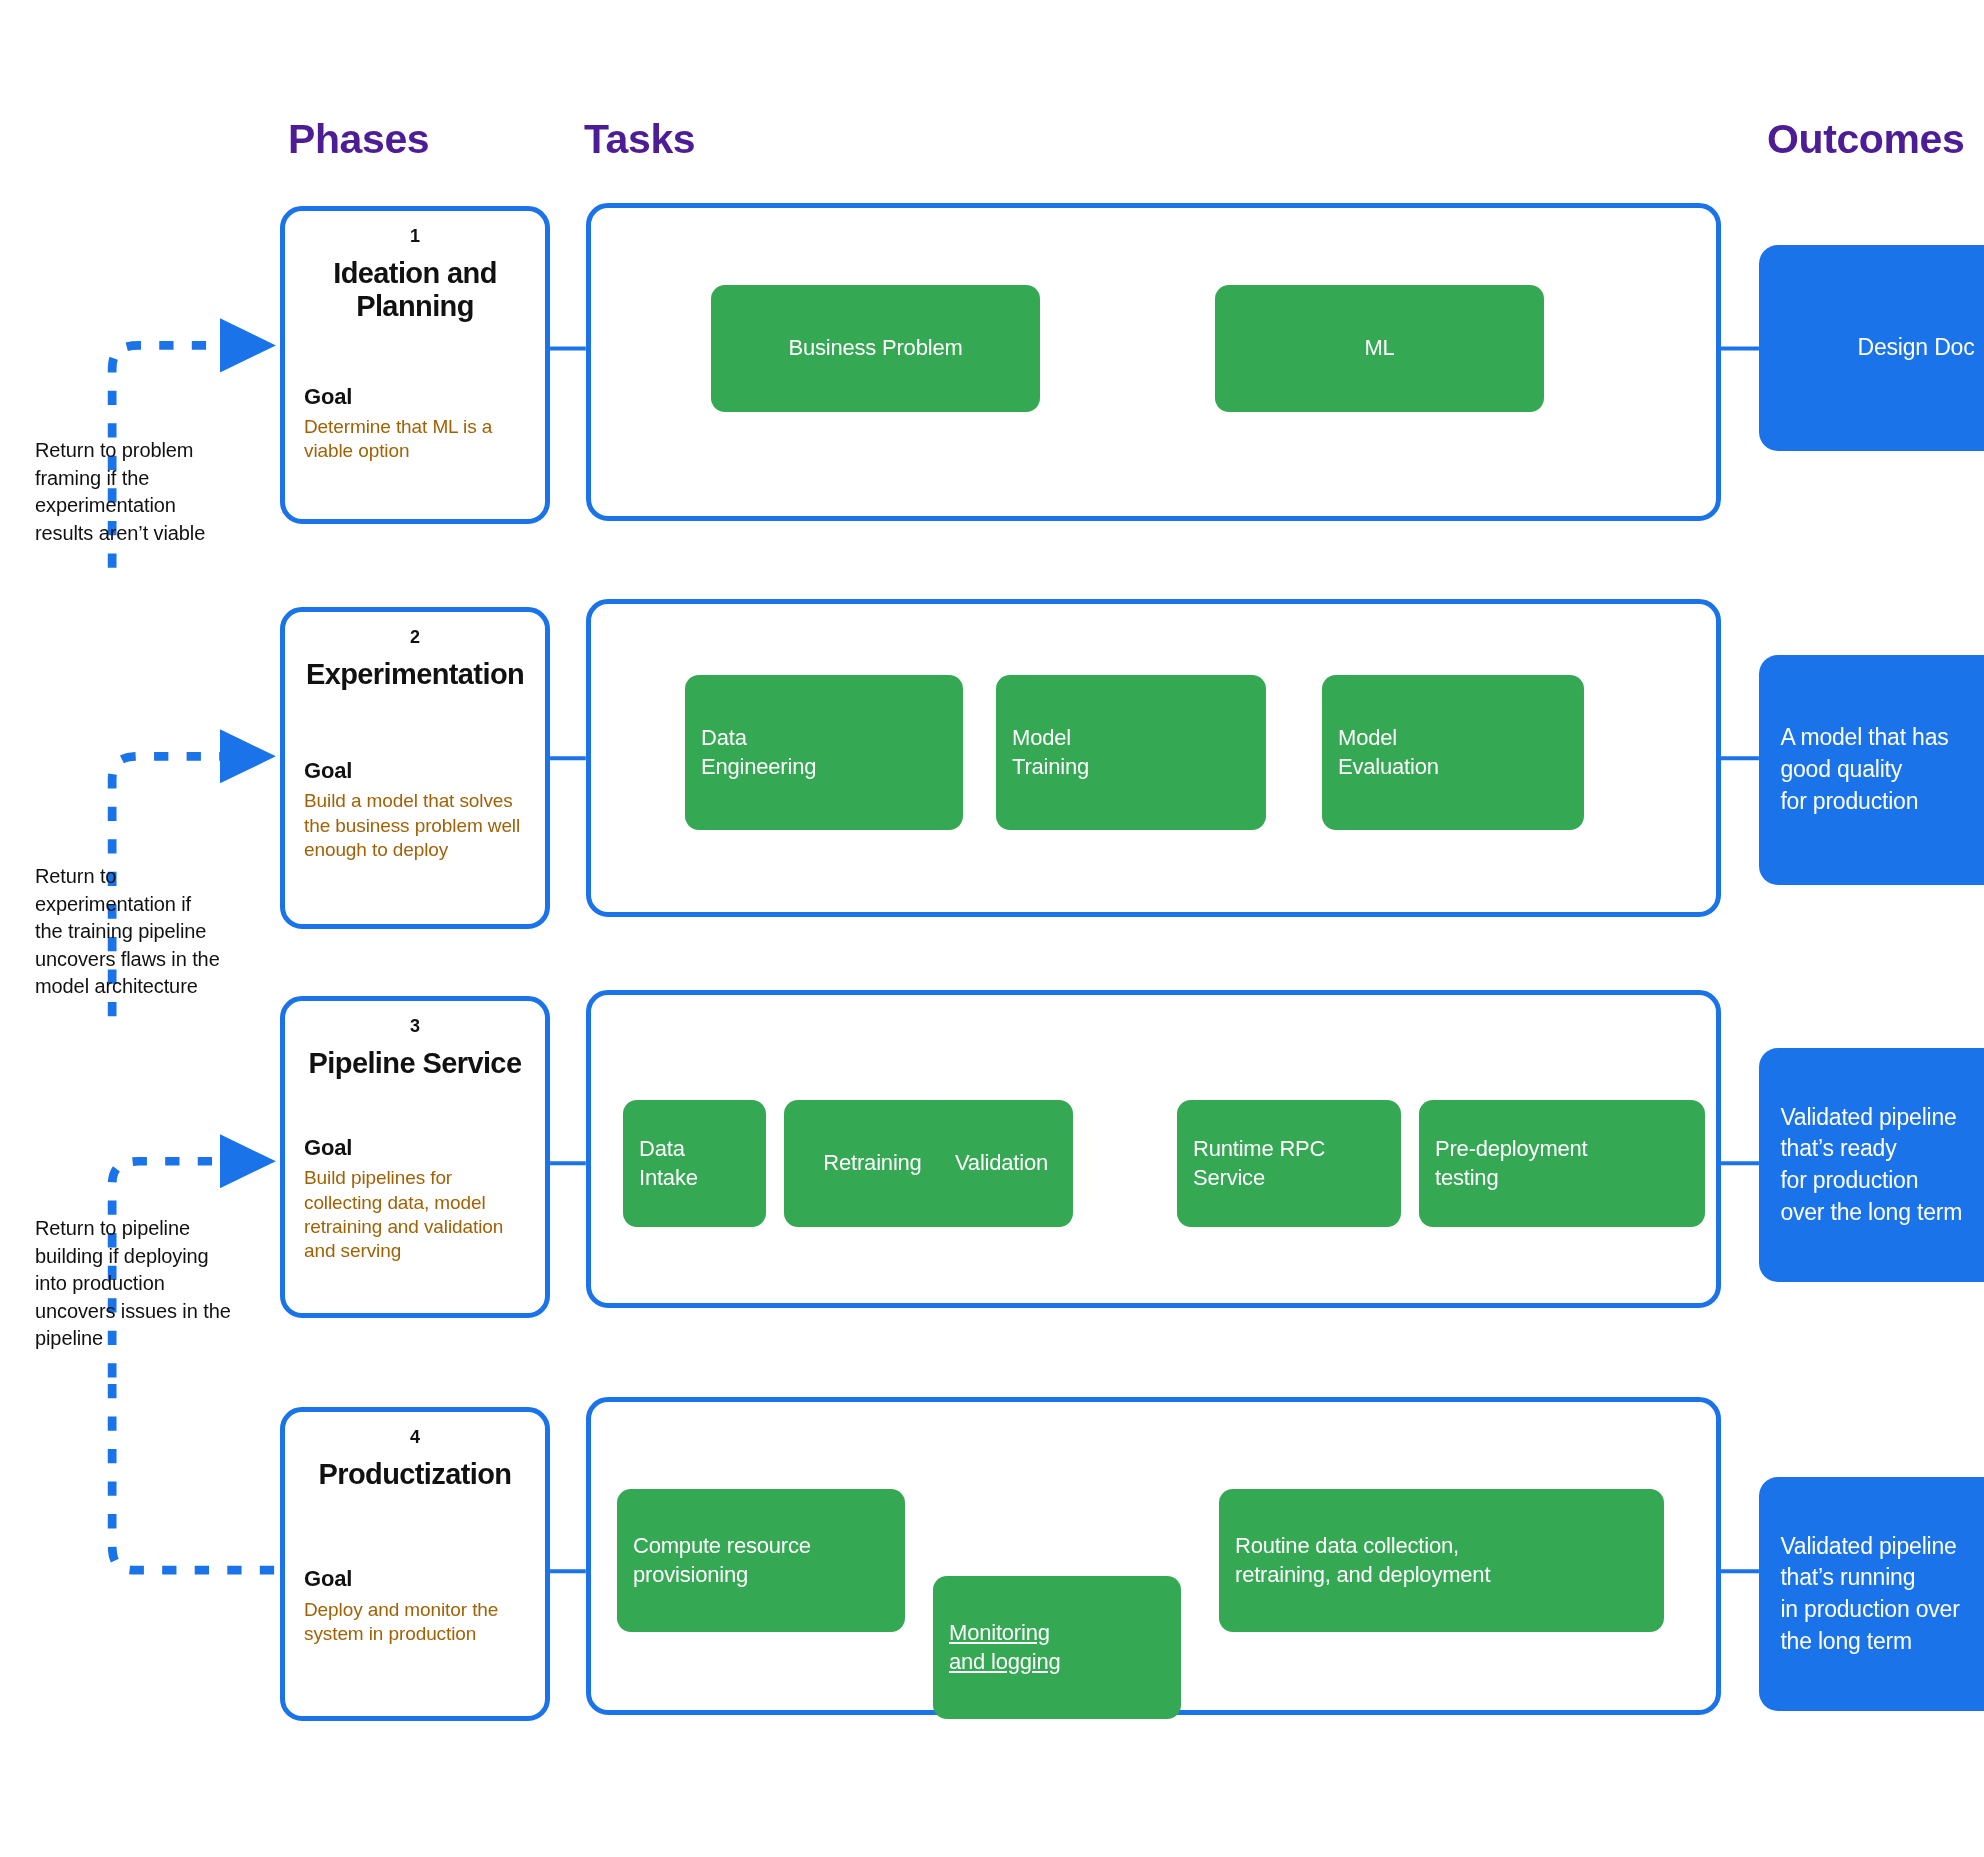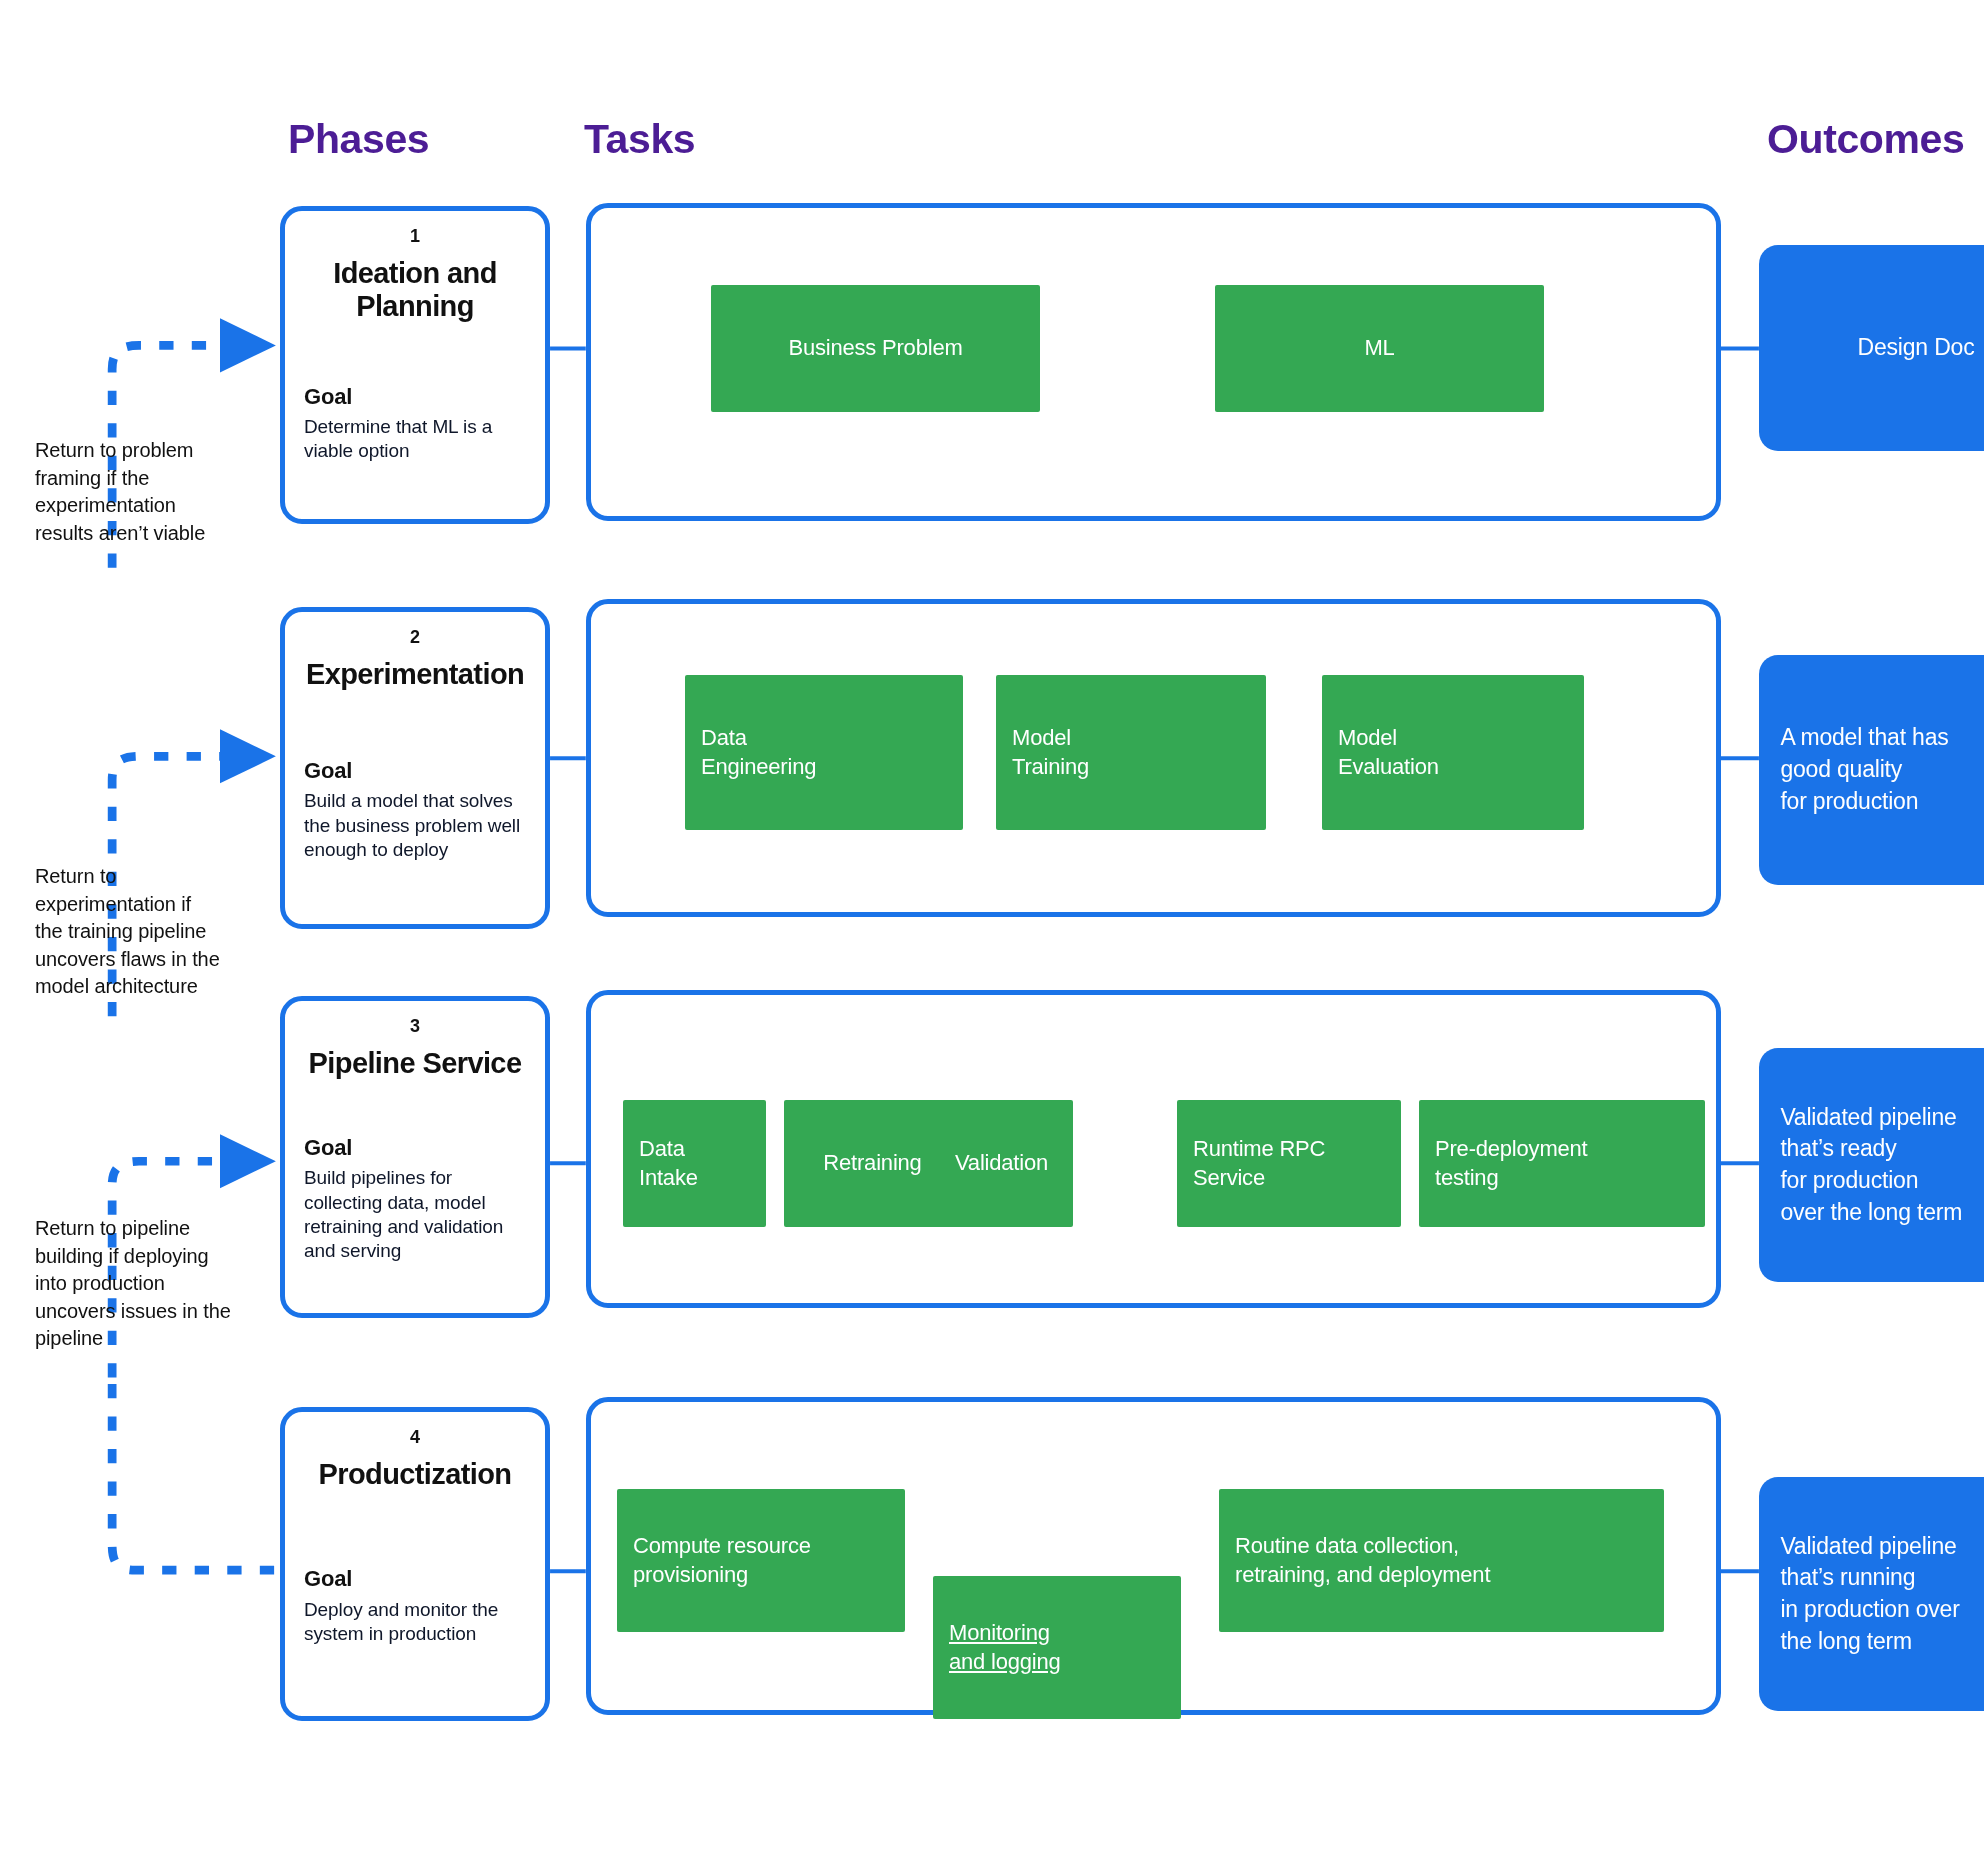--- a/index.html
+++ b/index.html
@@ -51,39 +51,39 @@
   .goal-label {
     font-size: 22px;
     font-weight: 700;
     color: #111111;
     line-height: 1.2;
     letter-spacing: -0.2px;
   }
   .goal-text {
     font-size: 19px;
     font-weight: 400;
-    color: #0f172a;
+    color: #a16207;
     line-height: 1.28;
     margin-top: 4.8px;
     letter-spacing: -0.1px;
   }
 
   
   .tasks-card {
     position: absolute;
     background: #ffffff;
     border: 5.6px solid #1A73E8;
     border-radius: 22px;
   }
 
   
   .chip {
     position: absolute;
     background: #34A853;
-    border-radius: 2px;
+    border-radius: 14px;
     color: #ffffff;
     display: flex;
     align-items: center;
     padding: 8px 16px;
     font-size: 22px;
     font-weight: 400;
     line-height: 1.3;
     letter-spacing: -0.2px;
     white-space: pre-line;
   }

